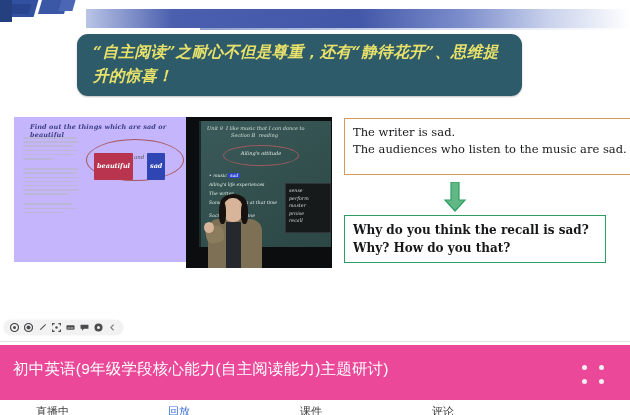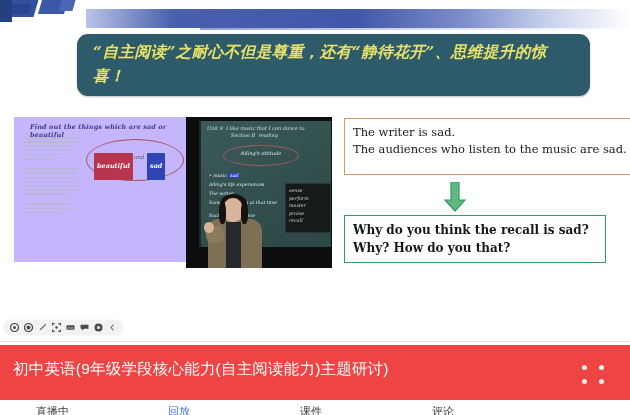--- a/index.html
+++ b/index.html
@@ -86,21 +86,21 @@
   .deco-blk-e {
     left: 0px; top: 0px; width: 12px; height: 22px;
     background: #24407f;
   }
 
   
   #title-banner {
     position: absolute;
     left: 77px;
     top: 34px;
-    width: 513px;
+    width: 445px;
     height: 62px;
     background: #2e5b69;
     border-radius: 11px;
     box-sizing: border-box;
     padding: 6px 14px 6px 16px;
     box-shadow: 0 1px 2px rgba(0,0,0,0.25);
   }
   #title-banner .banner-text {
     color: #e9e26a;
     font-family: "DejaVu Serif", serif;
@@ -366,21 +366,21 @@
     background: #e2e2e4;
   }
 
   
   #bottom-bar {
     position: absolute;
     left: 0;
     top: 345px;
     width: 630px;
     height: 55px;
-    background: #ef4444;
+    background: #ec4899;
     display: flex;
     align-items: center;
   }
   #bottom-title {
     position: absolute;
     left: 13px;
     top: 14px;
     color: #ffffff;
     font-size: 15.5px;
     font-family: "Liberation Sans", sans-serif;

